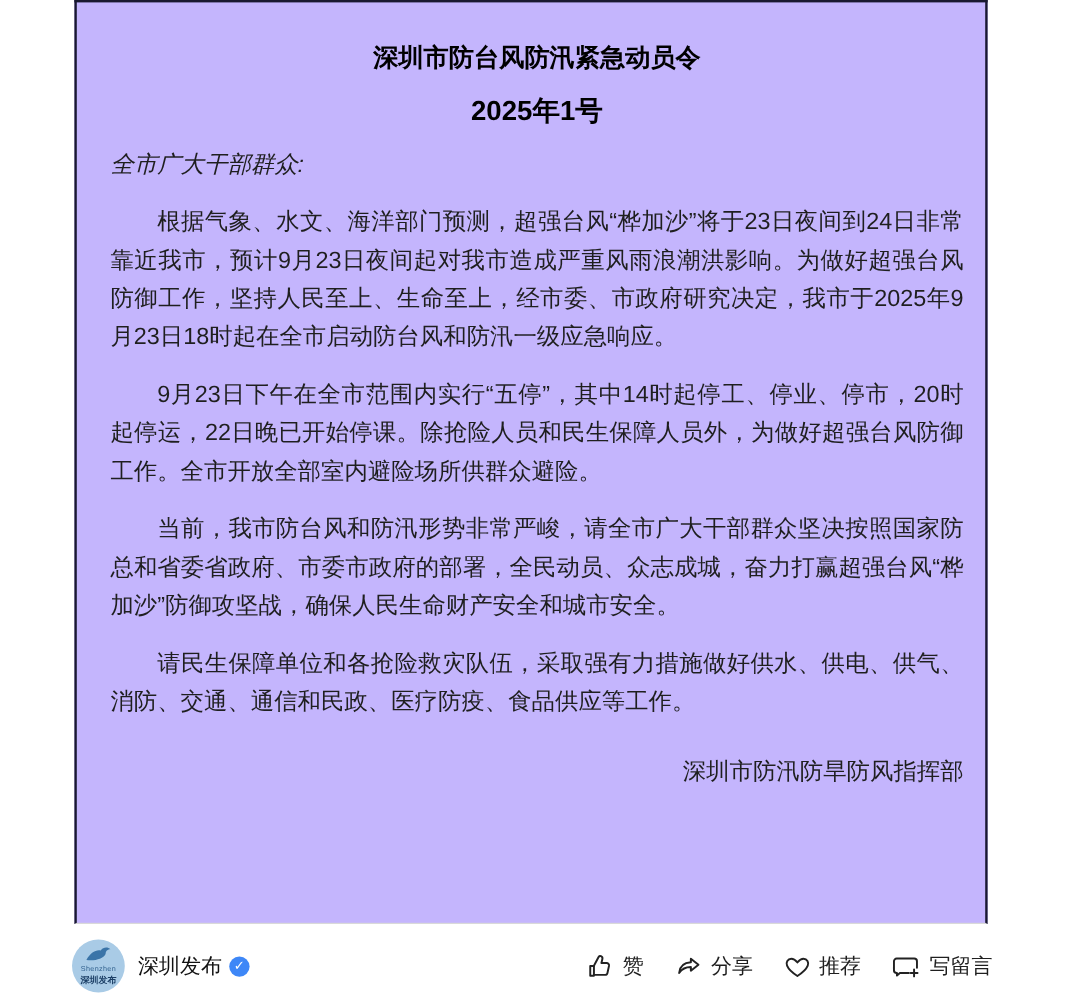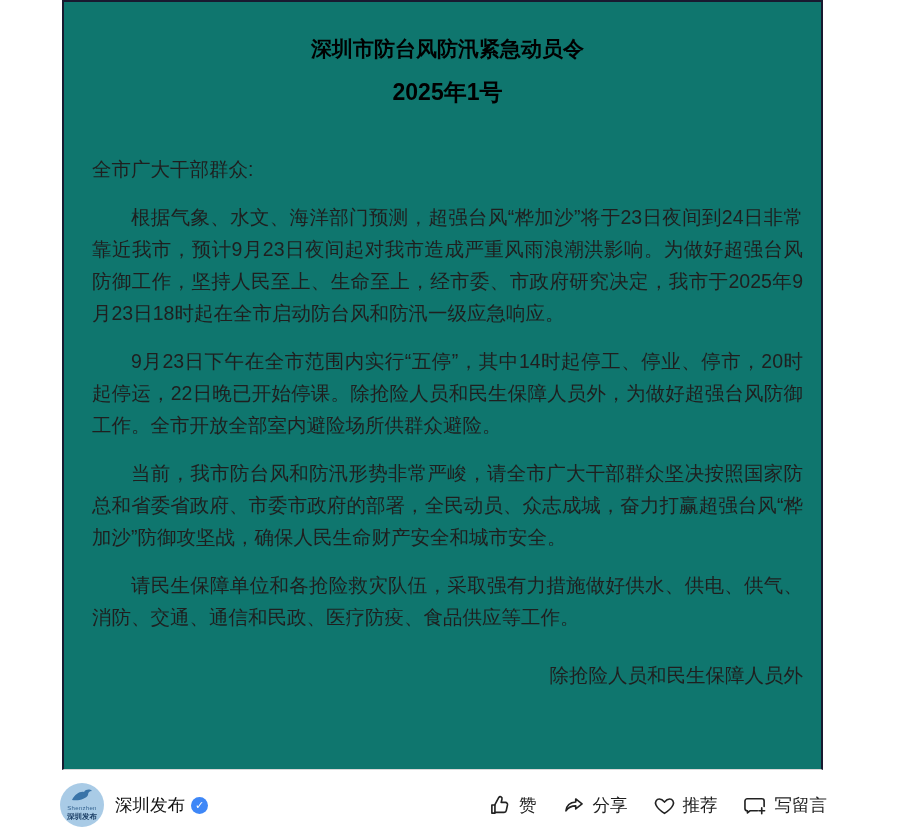--- a/index.html
+++ b/index.html
@@ -9,21 +9,21 @@
     color: #222;
     position: relative;
     overflow: hidden;
   }
 
   
   .doc {
     position: absolute;
     left: 62px; top: 0;
     width: 761px; height: 770px;
-    background: #0f766e;
+    background: #c4b5fd;
     border-top: 2px solid #191930;
     border-left: 2px solid #191930;
     border-right: 2px solid #191930;
     border-bottom: 1px solid #d9d9d9;
     padding: 0 18px 0 28px;
     overflow: hidden;
   }
   .doc-title {
     margin-top: 34px;
     text-align: center;
@@ -39,21 +39,21 @@
     font-weight: bold;
     color: #000;
     line-height: 26px;
   }
   .doc-body {
     font-size: 19.5px;
     line-height: 32px;
     color: #1f1f1f;
     text-align: justify;
   }
-  .salutation { margin-top: 48px; }
+  .salutation { margin-top: 16px; font-style: italic; }
   .para { margin-top: 16px; text-indent: 2em; }
   .sig-block { margin-top: 26px; text-align: right; }
   .sig-line { line-height: 33px; }
 
   
   .footer {
     position: absolute;
     left: 60px; right: 70px;
     top: 782px; height: 46px;
     display: flex;
@@ -124,21 +124,21 @@
 <div class="doc">
   <div class="doc-title">深圳市防台风防汛紧急动员令</div>
   <div class="doc-title2">2025年1号</div>
   <div class="doc-body">
     <div class="salutation doc-body">全市广大干部群众:</div>
     <p class="para">根据气象、水文、海洋部门预测，超强台风“桦加沙”将于23日夜间到24日非常靠近我市，预计9月23日夜间起对我市造成严重风雨浪潮洪影响。为做好超强台风防御工作，坚持人民至上、生命至上，经市委、市政府研究决定，我市于2025年9月23日18时起在全市启动防台风和防汛一级应急响应。</p>
     <p class="para">9月23日下午在全市范围内实行“五停”，其中14时起停工、停业、停市，20时起停运，22日晚已开始停课。除抢险人员和民生保障人员外，为做好超强台风防御工作。全市开放全部室内避险场所供群众避险。</p>
     <p class="para">当前，我市防台风和防汛形势非常严峻，请全市广大干部群众坚决按照国家防总和省委省政府、市委市政府的部署，全民动员、众志成城，奋力打赢超强台风“桦加沙”防御攻坚战，确保人民生命财产安全和城市安全。</p>
     <p class="para">请民生保障单位和各抢险救灾队伍，采取强有力措施做好供水、供电、供气、消防、交通、通信和民政、医疗防疫、食品供应等工作。</p>
     <div class="sig-block">
-      <div class="sig-line">除抢险人员和民生保障人员外</div>
+      <div class="sig-line">深圳市防汛防旱防风指挥部</div>
     </div>
   </div>
 </div>
 
 <div class="footer">
 
   <div class="account">
     <div class="avatar">
       <svg width="24" height="16" viewBox="0 0 24 16">
         <path d="M2 12 C5 6 10 3 14 4 C16 1 20 1 22 3 C19 3 18 5 18 7 C16 11 9 13 2 12 Z" fill="#3a74a8"></path>

